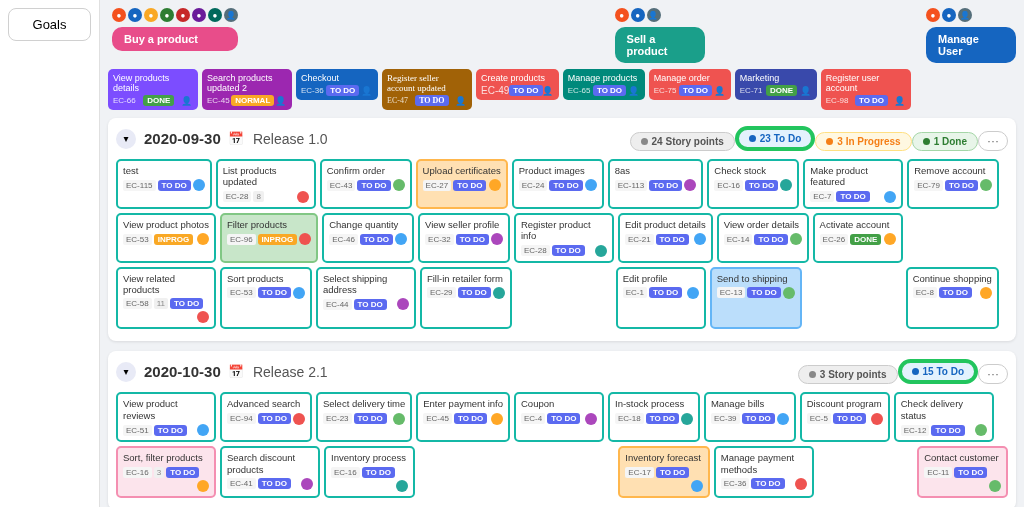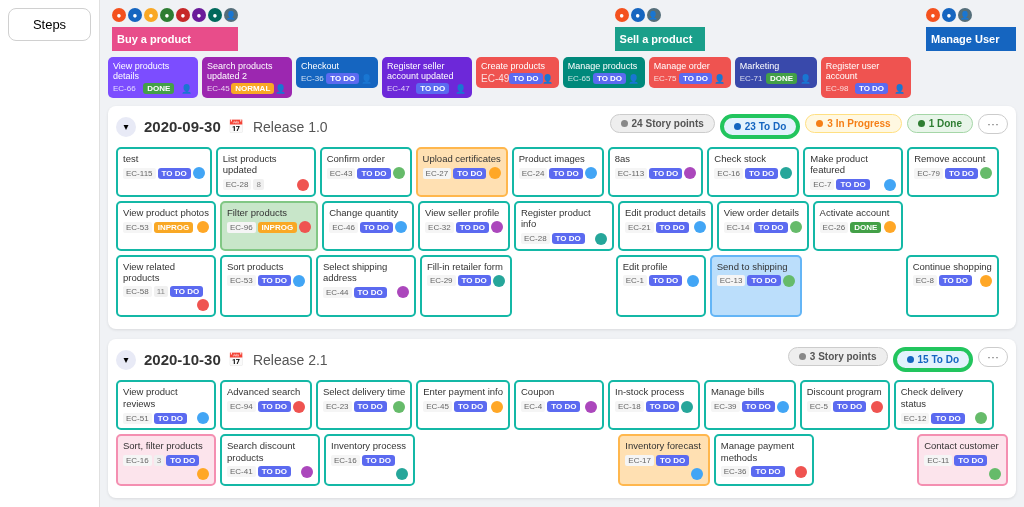--- a/index.html
+++ b/index.html
@@ -10,50 +10,50 @@
     
     .sidebar { width: 100px; background: #fff; border-right: 1px solid #e0e0e0; display: flex; flex-direction: column; padding: 8px; gap: 8px; flex-shrink: 0; }
     .sidebar-btn { border: 1px solid #d0d0d0; border-radius: 8px; padding: 8px 12px; text-align: center; cursor: pointer; background: #fff; font-size: 13px; font-weight: 500; }
 
     
     .main-content { flex: 1; overflow: auto; padding: 8px; }
 
     
     .epic-header { display: flex; gap: 6px; margin-bottom: 6px; padding-left: 4px; align-items: flex-start; }
     .epic-icons { display: flex; gap: 2px; margin-bottom: 3px; }
-    .epic-card { border-radius: 0; padding: 6px 5px; min-width: 80px; font-size: 11px; font-weight: 600; color: #fff; display: flex; flex-direction: column; }
+    .epic-card { border-radius: 10px; padding: 6px 12px; min-width: 80px; font-size: 11px; font-weight: 600; color: #fff; display: flex; flex-direction: column; }
     .epic-pink { background: #e84d8a; min-width: 90px; }
     .epic-teal { background: #1a9f8a; min-width: 90px; }
     .epic-blue { background: #1565c0; min-width: 90px; }
 
     
     .steps-row { display: flex; gap: 4px; align-items: flex-start; margin-bottom: 8px; }
     .story-card { border-radius: 5px; padding: 4px 5px; font-size: 9.5px; font-weight: 500; color: #fff; min-width: 82px; max-width: 90px; display: flex; flex-direction: column; gap: 2px; }
     .story-card-footer { display: flex; align-items: center; justify-content: space-between; }
     .badge { border-radius: 3px; padding: 1px 4px; font-size: 8px; font-weight: 700; color: #fff; }
     .badge-todo { background: #5b6af0; }
     .badge-done { background: #43a047; }
     .badge-inprog { background: #f9a825; }
 
     .sc-purple { background: #7c4dff; }
     .sc-violet { background: #9c27b0; }
     .sc-blue { background: #1565c0; }
-    .sc-orange { background: #6d28d9; }
+    .sc-orange { background: #a16207; font-family: Liberation Serif, serif; }
     .sc-teal { background: #00897b; }
     .sc-coral { background: #ef5350; }
     .sc-indigo { background: #3949ab; }
 
     
     .release-section { background: #fff; border-radius: 8px; margin-bottom: 10px; padding: 8px; box-shadow: 0 1px 3px rgba(0,0,0,0.1); }
     .release-header { display: flex; align-items: center; gap: 8px; margin-bottom: 8px; }
     .release-toggle { width: 20px; height: 20px; border-radius: 50%; background: #e8eaf6; border: none; cursor: pointer; display: flex; align-items: center; justify-content: center; font-size: 10px; }
     .release-date { font-size: 15px; font-weight: 600; color: #333; }
     .cal-icon { color: #666; font-size: 13px; }
     .release-name { font-size: 14px; font-weight: 500; color: #555; }
-    .release-badges { display: flex; gap: 5px; align-items: flex-start; margin-left: auto; }
+    .release-badges { display: flex; align-items: flex-end; margin-left: auto; }
     .rel-badge { border-radius: 20px; padding: 3px 10px; font-size: 10px; font-weight: 600; display: flex; align-items: center; gap: 4px; }
     .rel-badge-sp { background: #eee; color: #555; border: 1px solid #ccc; }
     .rel-badge-todo { background: #e3f2fd; color: #1565c0; border: 4px solid #22c55e; }
     .rel-badge-prog { background: #fff8e1; color: #f57f17; border: 1px solid #ffe082; }
     .rel-badge-done { background: #e8f5e9; color: #2e7d32; border: 1px solid #a5d6a7; }
     .dot { width: 7px; height: 7px; border-radius: 50%; display: inline-block; }
     .more-btn { background: none; border: 1px solid #ccc; border-radius: 20px; padding: 2px 8px; cursor: pointer; font-size: 12px; color: #666; }
     .task-card { background: #fff; border: 2px solid #14b8a6; border-radius: 5px; padding: 4px 5px; min-width: 90px; max-width: 100px; font-size: 9px; cursor: pointer; }
     .task-title { font-size: 9.5px; font-weight: 500; color: #333; margin-bottom: 3px; line-height: 1.2; }
     .task-footer { display: flex; align-items: center; gap: 2px; flex-wrap: wrap; }
@@ -89,21 +89,21 @@
     .ic-person { background: #546e7a; }
 
     .task-row { display: flex; gap: 4px; margin-bottom: 4px; }
   </style>
 </head>
 <body>
 
 <div class="app-container">
 
   <div class="sidebar">
-    <button class="sidebar-btn">Steps</button>
+    <button class="sidebar-btn">Goals</button>
   </div>
 
   <div class="main-content">
 
     <div class="epic-header">
 
       <div style="display:flex;flex-direction:column;gap:2px;">
         <div class="epic-icons">
           <span class="icon-circle ic-orange">●</span>
           <span class="icon-circle ic-blue">●</span>

